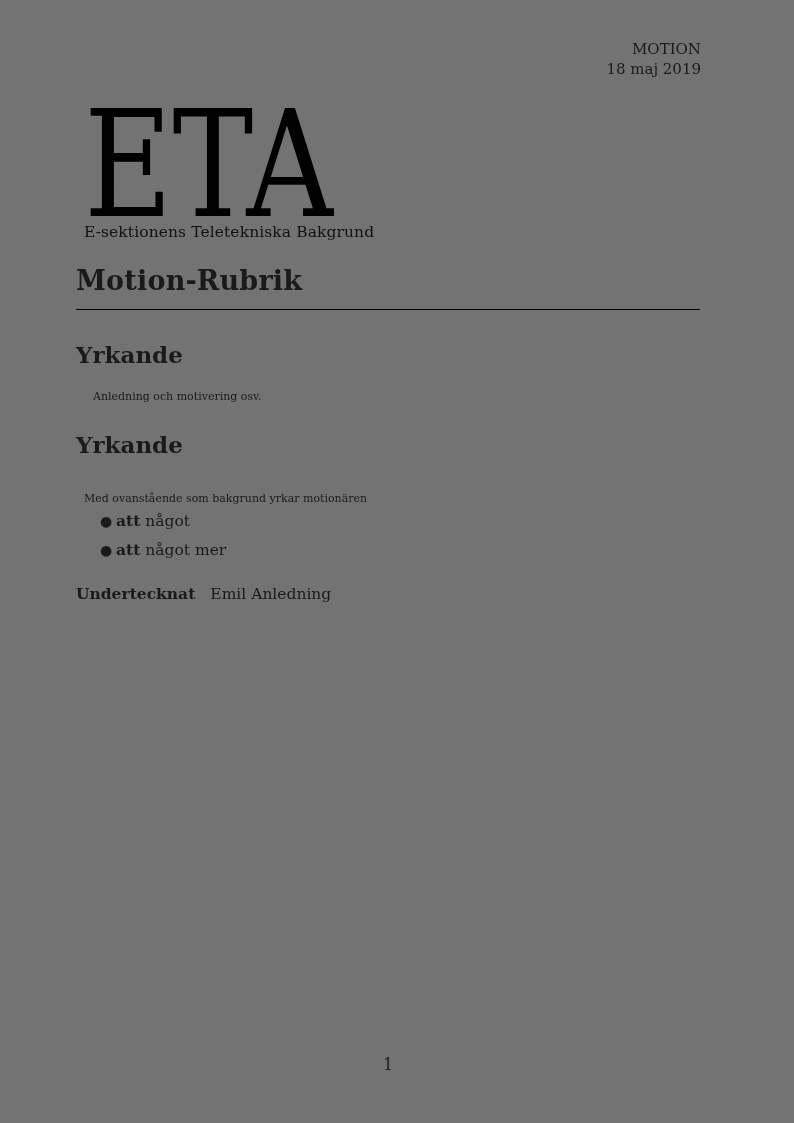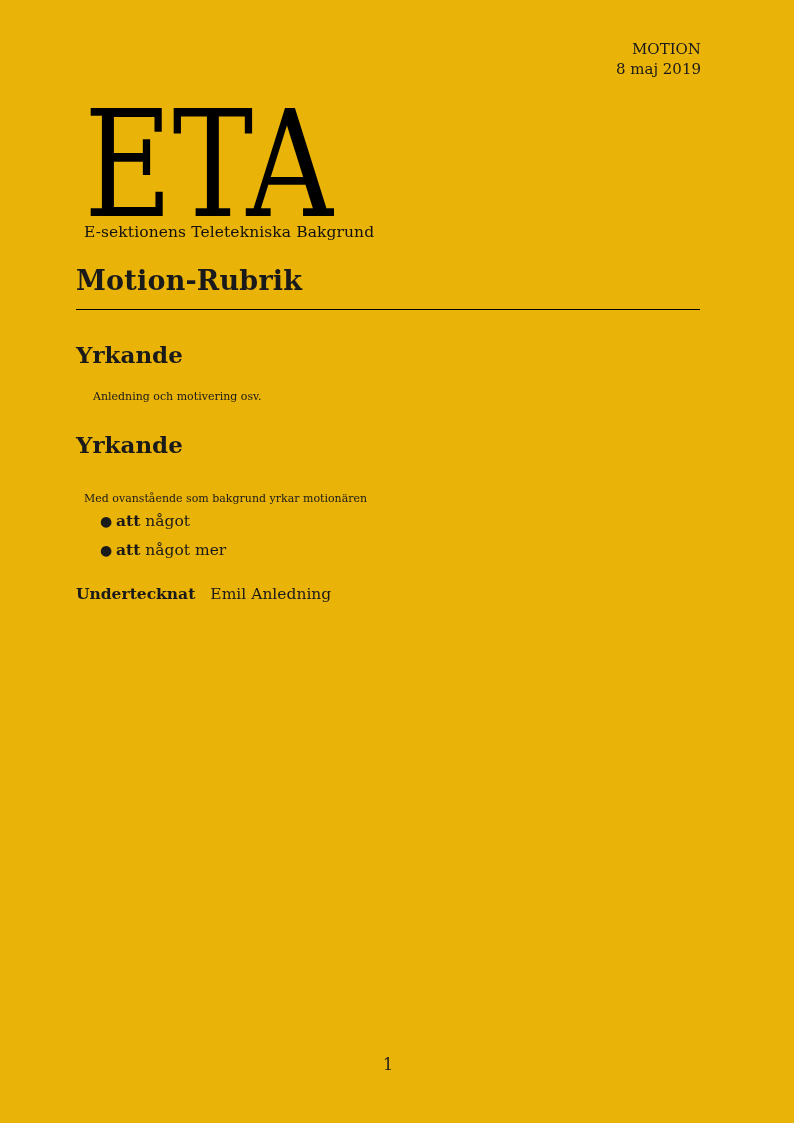--- a/index.html
+++ b/index.html
@@ -6,21 +6,21 @@
   html, body {
     width: 794px; height: 1123px;
     background: #ffffff;
     font-family: "DejaVu Serif", serif;
     color: #1a1a1a;
     overflow: hidden;
   }
   .page {
     position: relative;
     width: 794px; height: 1123px;
-    background: #eab308;
+    background: #737373;
   }
 
   
   .doc-header {
     position: absolute;
     top: 39px; right: 93px;
     text-align: right;
     font-size: 15px;
     line-height: 20px;
   }
@@ -111,21 +111,21 @@
     font-size: 16px;
   }
 </style>
 </head>
 <body>
 
 <div class="page">
 
   <div class="doc-header">
     <div>MOTION</div>
-    <div>8 maj 2019</div>
+    <div>18 maj 2019</div>
   </div>
 
   <div class="logo-block">
     <svg class="logo-svg" width="250" height="112" viewBox="0 0 250 112">
       <text x="0" y="108" font-family="DejaVu Serif, serif" font-size="148" fill="#000000" textLength="250" lengthAdjust="spacingAndGlyphs">ETA</text>
     </svg>
     <span class="logo-subtitle">E-sektionens Teletekniska Bakgrund</span>
   </div>
 
   <div class="doc-title">Motion-Rubrik</div>

